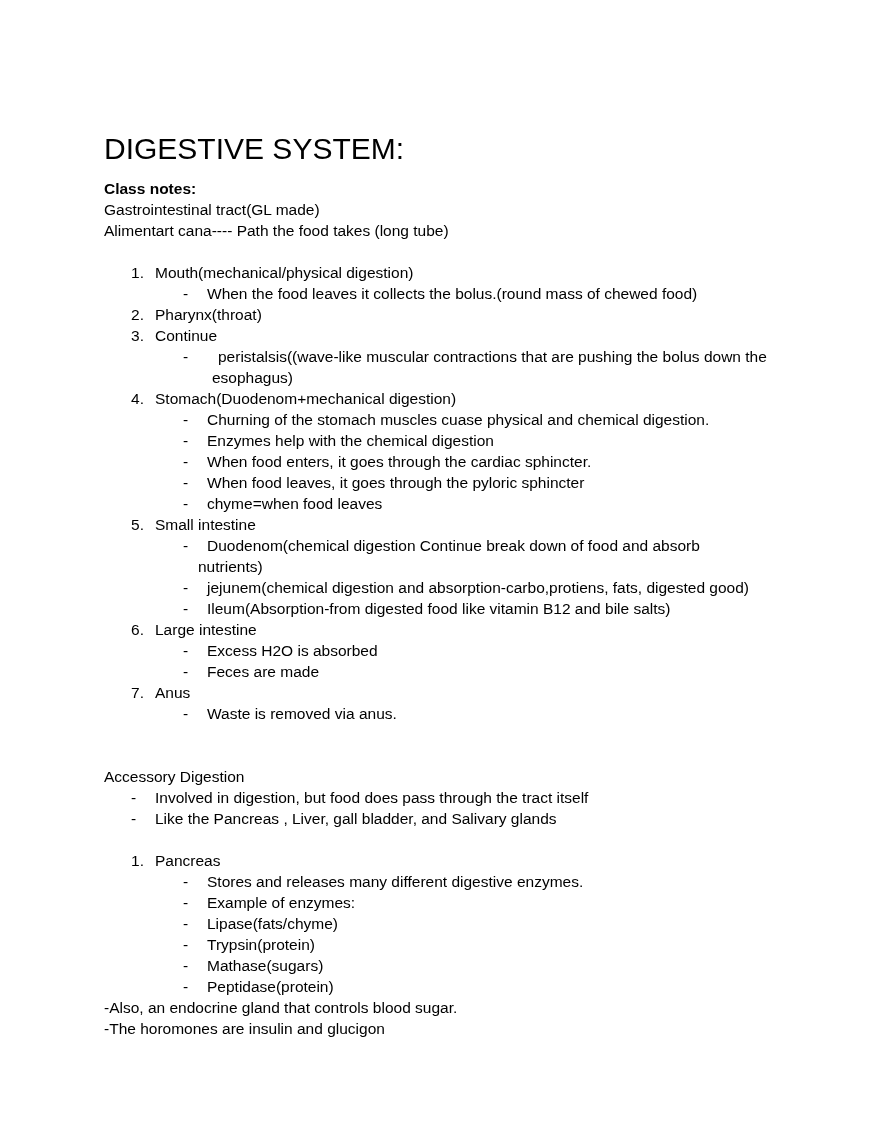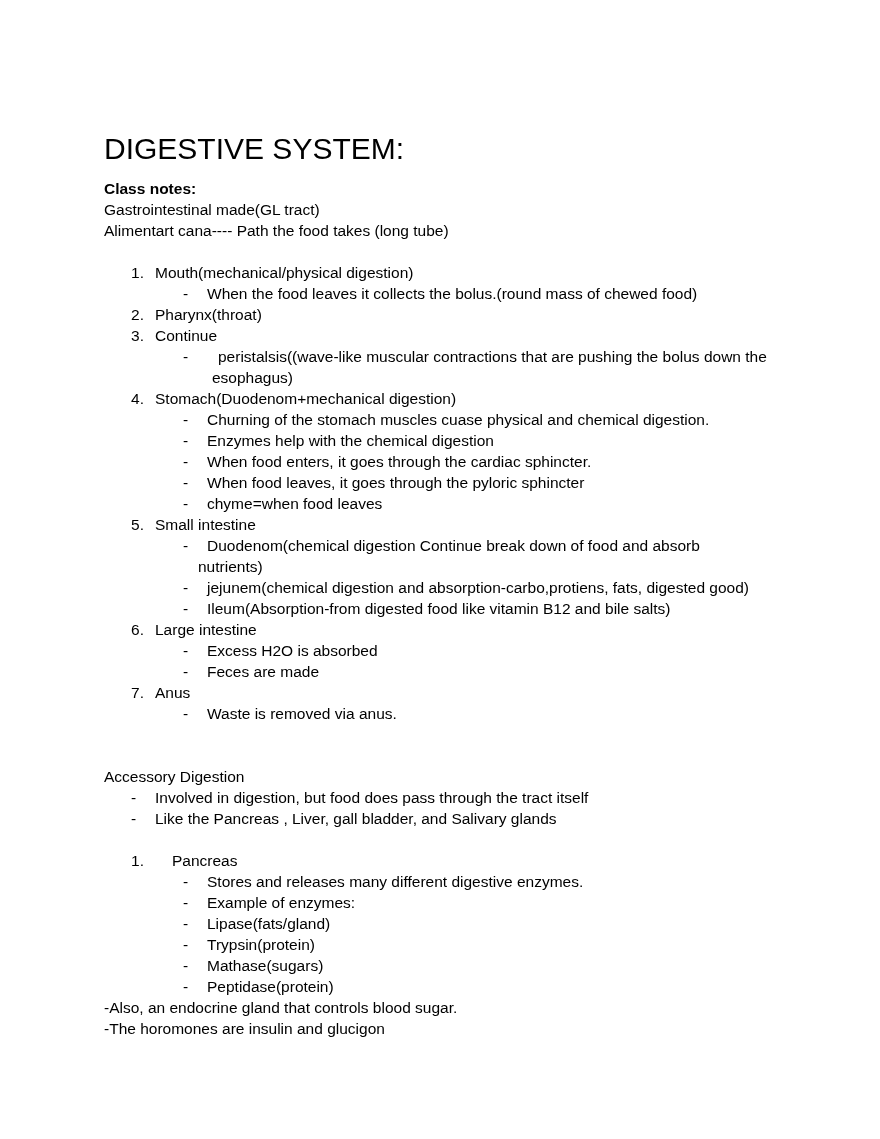--- a/index.html
+++ b/index.html
@@ -20,21 +20,21 @@
     .dash { position: absolute; }
     .txt { position: absolute; white-space: nowrap; }
   </style>
 </head>
 <body>
 
 <div class="page">
   <h1 class="title">DIGESTIVE SYSTEM:</h1>
 
   <div class="line bold" style="top:178px">Class notes:</div>
-  <div class="line" style="top:199px">Gastrointestinal made(GL tract)</div>
+  <div class="line" style="top:199px">Gastrointestinal tract(GL made)</div>
   <div class="line" style="top:220px">Alimentart cana---- Path the food takes (long tube)</div>
 
   <div class="line" style="top:262px; width:700px">
     <span class="num" style="left:20px">1.</span>
     <span class="txt" style="left:51px">Mouth(mechanical/physical digestion)</span>
   </div>
   <div class="line" style="top:283px; width:700px">
     <span class="dash" style="left:79px">-</span>
     <span class="txt" style="left:103px">When the food leaves it collects the bolus.(round mass of chewed food)</span>
   </div>
@@ -128,33 +128,33 @@
     <span class="dash" style="left:27px">-</span>
     <span class="txt" style="left:51px">Involved in digestion, but food does pass through the tract itself</span>
   </div>
   <div class="line" style="top:808px; width:700px">
     <span class="dash" style="left:27px">-</span>
     <span class="txt" style="left:51px">Like the Pancreas , Liver, gall bladder, and Salivary glands</span>
   </div>
 
   <div class="line" style="top:850px; width:700px">
     <span class="num" style="left:20px">1.</span>
-    <span class="txt" style="left:68px">Pancreas</span>
+    <span class="txt" style="left:51px">Pancreas</span>
   </div>
   <div class="line" style="top:871px; width:700px">
     <span class="dash" style="left:79px">-</span>
     <span class="txt" style="left:103px">Stores and releases many different digestive enzymes.</span>
   </div>
   <div class="line" style="top:892px; width:700px">
     <span class="dash" style="left:79px">-</span>
     <span class="txt" style="left:103px">Example of enzymes:</span>
   </div>
   <div class="line" style="top:913px; width:700px">
     <span class="dash" style="left:79px">-</span>
-    <span class="txt" style="left:103px">Lipase(fats/gland)</span>
+    <span class="txt" style="left:103px">Lipase(fats/chyme)</span>
   </div>
   <div class="line" style="top:934px; width:700px">
     <span class="dash" style="left:79px">-</span>
     <span class="txt" style="left:103px">Trypsin(protein)</span>
   </div>
   <div class="line" style="top:955px; width:700px">
     <span class="dash" style="left:79px">-</span>
     <span class="txt" style="left:103px">Mathase(sugars)</span>
   </div>
   <div class="line" style="top:976px; width:700px">

